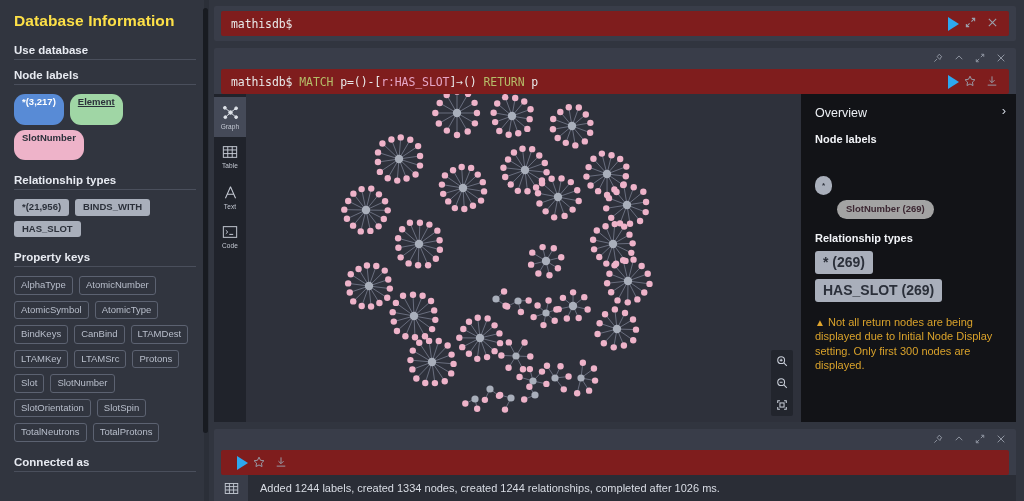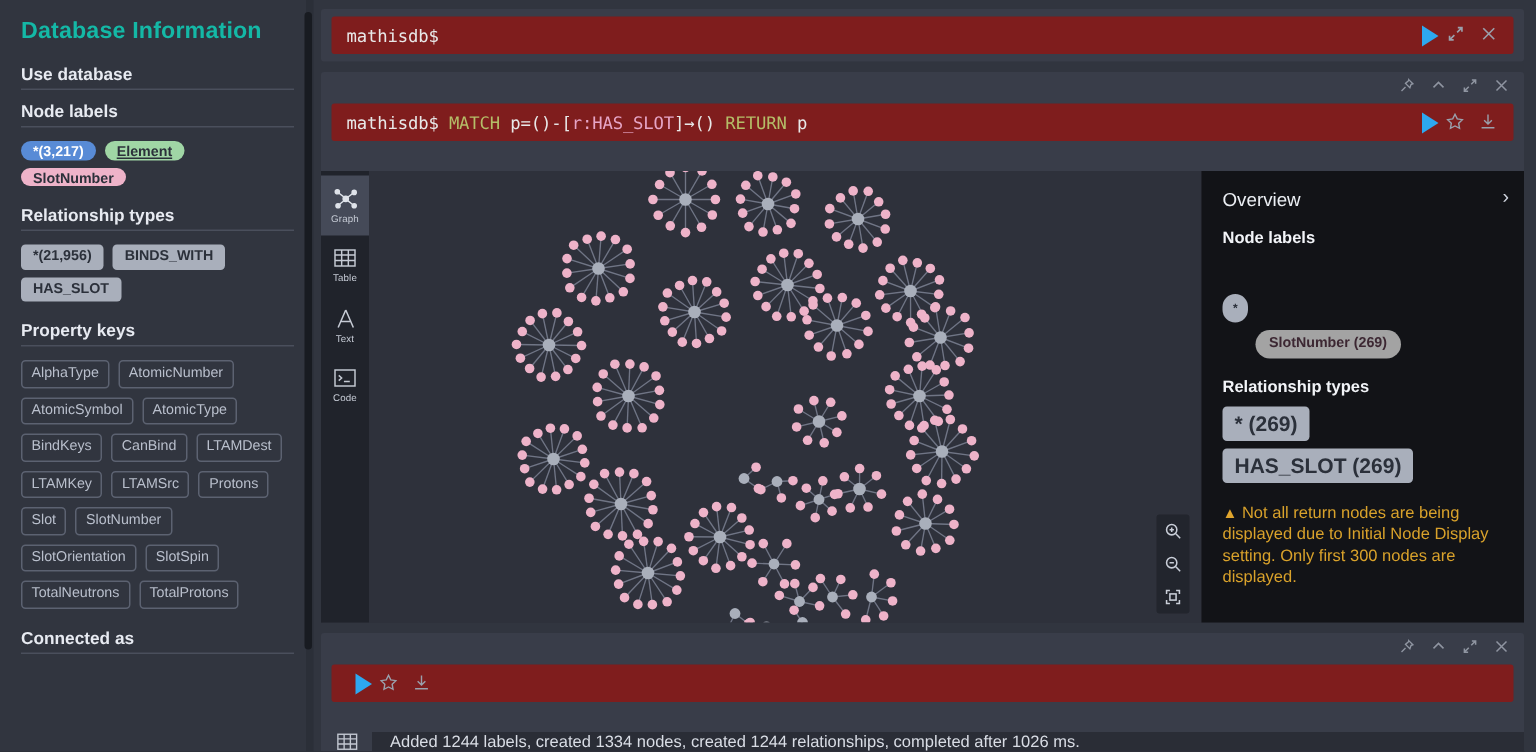--- a/index.html
+++ b/index.html
@@ -21,21 +21,21 @@
   #sidebar {
     width: 210px;
     height: 501px;
     background: #31353f;
     padding: 10px 14px 0 14px;
     position: relative;
     overflow: hidden;
     flex: 0 0 210px;
   }
   .db-title {
-    color: #14b8a6;
+    color: #fde047;
     font-size: 15.5px;
     font-weight: bold;
     letter-spacing: .1px;
     margin: 2px 0 14px 0;
   }
   .sec-title {
     color: #e7eaf1;
     font-size: 11.5px;
     font-weight: bold;
     margin: 0 0 3px 0;
@@ -56,21 +56,21 @@
     font-family: "Liberation Sans", sans-serif;
     padding: 0 4px;
     margin-bottom: 14px;
     display: block;
   }
   .chips { display: flex; flex-wrap: wrap; gap: 5px 6px; margin-bottom: 14px; }
   .chip {
     font-size: 9.5px;
     font-weight: bold;
     color: #2b303a;
-    padding: 3px 8px 0 8px;
+    padding: 3px 8px 18px 8px;
     border-radius: 11px;
     line-height: 1;
     white-space: nowrap;
   }
   .chip.blue { background: #588bd6; color: #ffffff; }
   .chip.green { background: #a0d6a5; text-decoration: underline; }
   .chip.pink { background: #eeb3c9; }
   .rchip {
     font-size: 9.5px;
     font-weight: bold;
@@ -171,21 +171,21 @@
     min-height: 0;
     padding: 0;
   }
   .frame-head {
     height: 21px;
     display: flex;
     justify-content: flex-end;
     align-items: center;
     padding-right: 5px;
   }
-  .frame-cmd { padding: 0 7px 20px 7px; }
+  .frame-cmd { padding: 0 7px 0 7px; }
   .frame-body {
     flex: 1 1 auto;
     display: flex;
     min-height: 0;
     background: #2a2d36;
     position: relative;
   }
   
   .vtabs {
     width: 32px;

